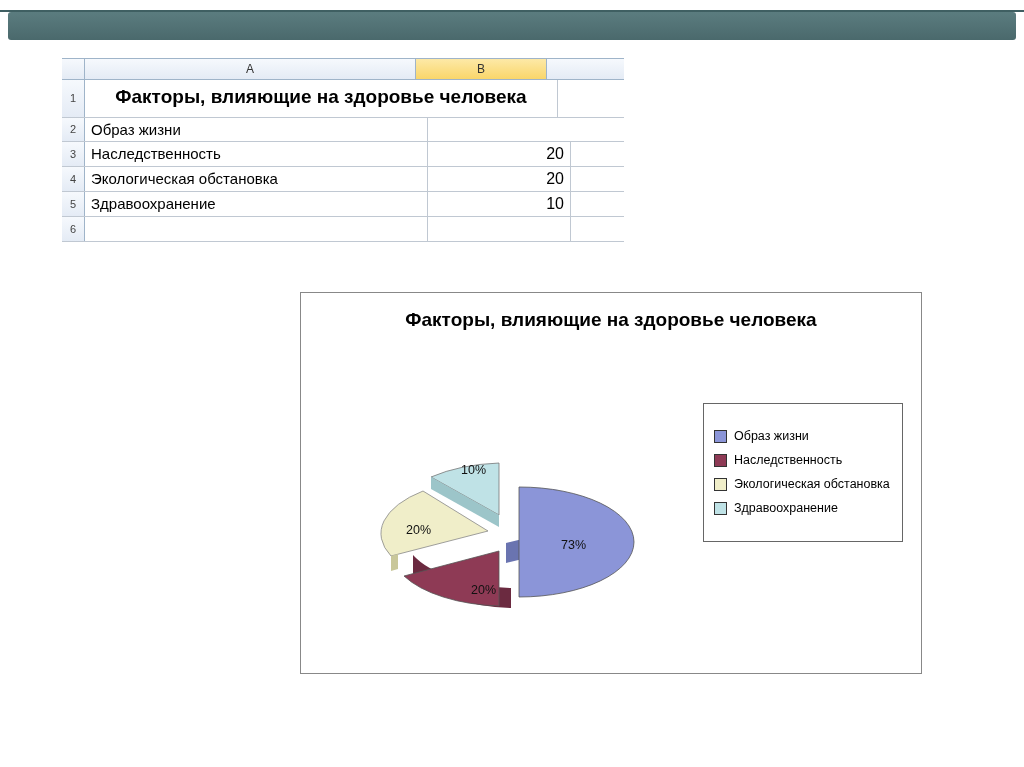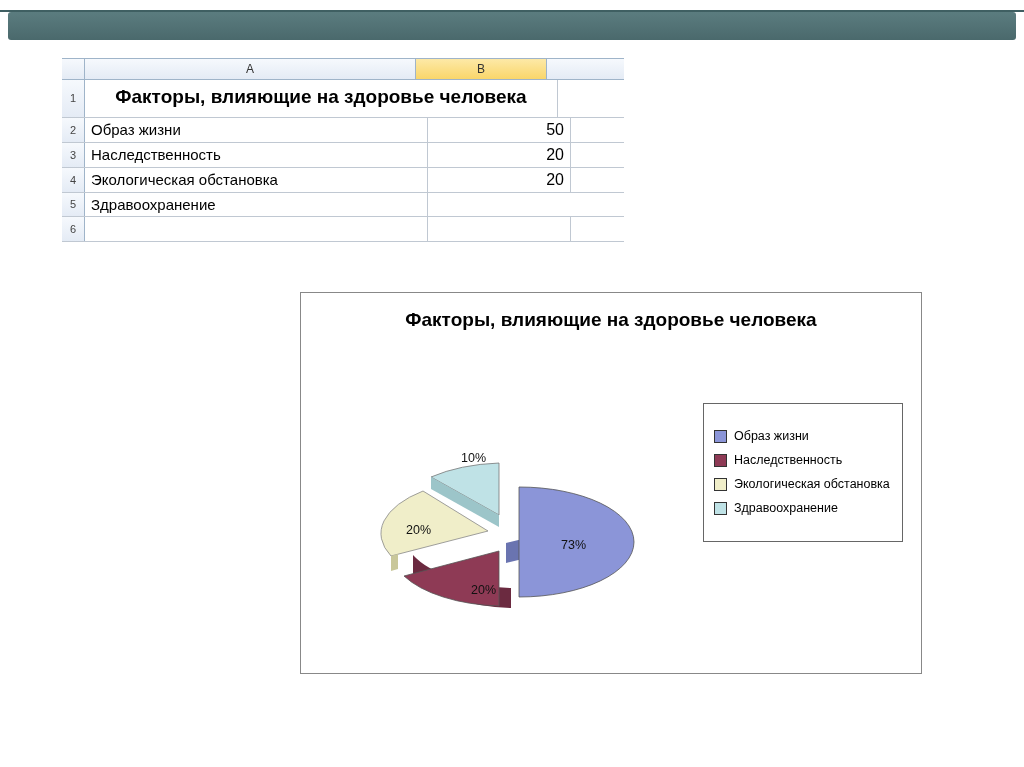--- a/index.html
+++ b/index.html
@@ -48,38 +48,38 @@
 
   <div class="row titleRow">
     <div class="rn">1</div>
     <div class="cell-merged">Факторы, влияющие на здоровье человека</div>
     <div class="cC"></div>
   </div>
 
   <div class="row">
     <div class="rn">2</div>
     <div class="cA">Образ жизни</div>
-    <div class="cB">50</div>
     <div class="cC"></div>
   </div>
   <div class="row">
     <div class="rn">3</div>
     <div class="cA">Наследственность</div>
     <div class="cB">20</div>
     <div class="cC"></div>
   </div>
   <div class="row">
     <div class="rn">4</div>
     <div class="cA">Экологическая обстановка</div>
     <div class="cB">20</div>
     <div class="cC"></div>
   </div>
   <div class="row">
     <div class="rn">5</div>
     <div class="cA">Здравоохранение</div>
+    <div class="cB">10</div>
     <div class="cC"></div>
   </div>
   <div class="row row6">
     <div class="rn">6</div>
     <div class="cA"></div>
     <div class="cB"></div>
     <div class="cC"></div>
   </div>
 </div>
 
@@ -98,21 +98,21 @@
 
       <path d="M145 120 L48 145 A115 55 0 0 1 80 80 Z" fill="#f0eec9" stroke="#888" stroke-width="0.8" transform="translate(-8,-2)"></path>
       <path d="M48 145 L48 160 A115 55 0 0 1 55 158 L55 143 Z" fill="#c9c79a" transform="translate(-8,-2)"></path>
 
       <path d="M150 112 L82 74 A115 55 0 0 1 150 60 Z" fill="#bfe2e6" stroke="#777" stroke-width="0.8" transform="translate(-2,-10)"></path>
       <path d="M82 74 L82 86 L150 124 L150 112 Z" fill="#9cc5c9" transform="translate(-2,-10)"></path>
     </svg>
     <div class="dlabel" style="left:210px;top:125px">73%</div>
     <div class="dlabel" style="left:120px;top:170px">20%</div>
     <div class="dlabel" style="left:55px;top:110px">20%</div>
-    <div class="dlabel" style="left:110px;top:38px">10%</div>
+    <div class="dlabel" style="left:110px;top:50px">10%</div>
   </div>
 
   <div class="legend">
     <div class="lg">
       <span class="sw sw-blue"></span>
       <span>Образ жизни</span>
     </div>
     <div class="lg">
       <span class="sw sw-maroon"></span>
       <span>Наследственность</span>

